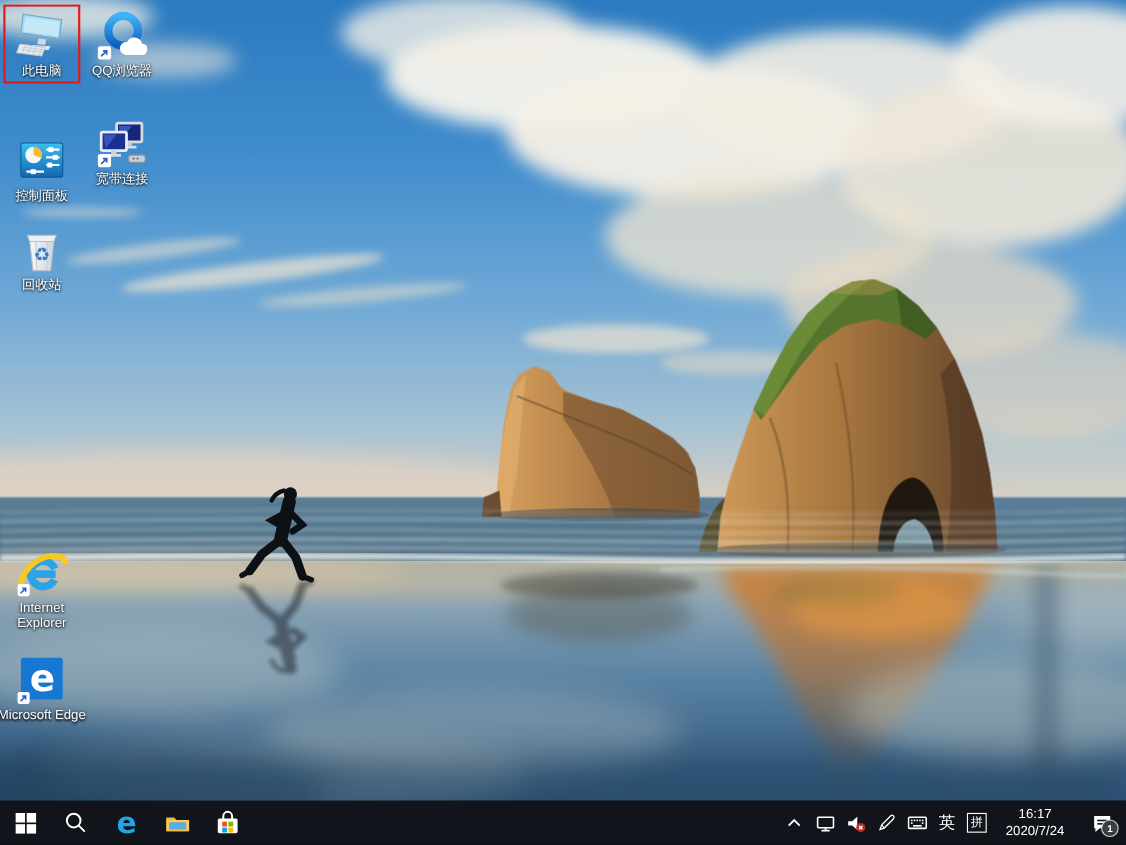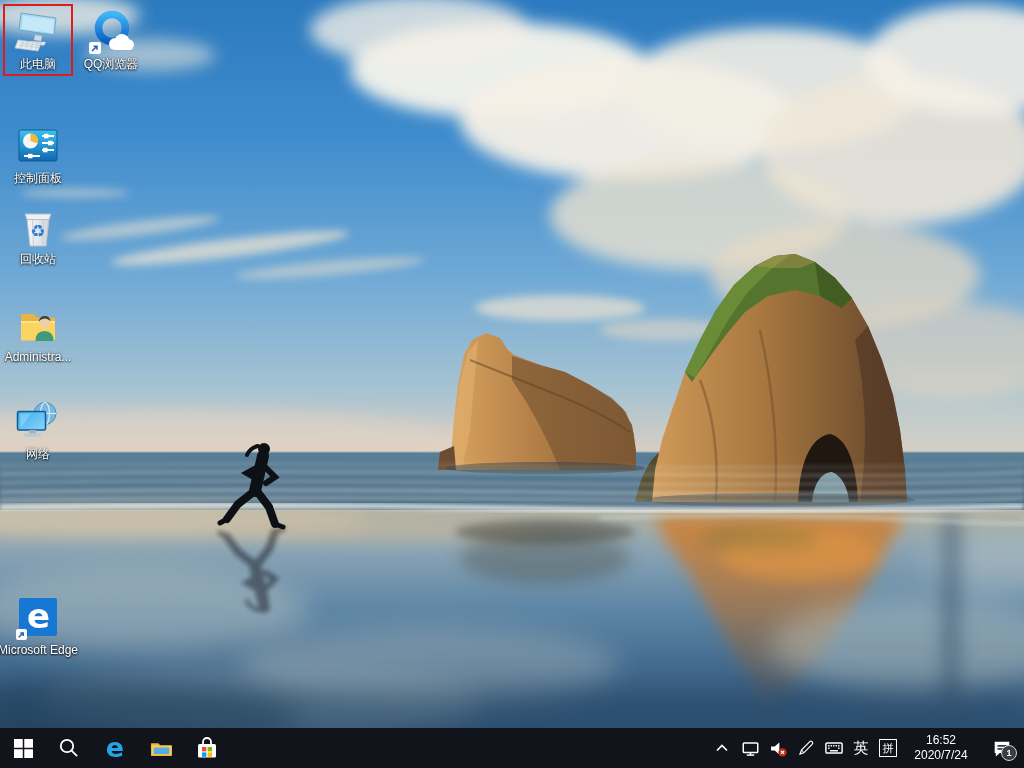--- a/index.html
+++ b/index.html
@@ -242,68 +242,71 @@
       <g fill="#fff">
           <rect x="30" y="11.8" width="4.5" height="4.5"></rect>
           <rect x="34" y="18.8" width="4.5" height="4.5"></rect>
           <rect x="29" y="25.8" width="4.5" height="4.5"></rect>
           <rect x="14" y="31.8" width="4.5" height="4.5"></rect>
         </g>
     </svg>
     <div class="icon-label">控制面板</div>
   </div>
 
+  <div class="desktop-icon" style="left:76px;top:102px">
+    <svg class="icon-art" viewBox="0 0 48 48">
+      <rect x="19" y="6" width="23" height="17" rx="1.5" fill="#16277a" stroke="#d8dde4" stroke-width="2.5"></rect>
+      <polygon points="21,8.5 33,8.5 23,20.5" fill="#3b55c0"></polygon>
+      <rect x="28" y="23.5" width="5" height="3" fill="#c9ced6"></rect>
+        <rect x="24" y="26.5" width="13" height="2.5" fill="#d8dde4"></rect>
+      <rect x="5" y="14" width="23" height="17" rx="1.5" fill="#1b2f8f" stroke="#e8ecf1" stroke-width="2.5"></rect>
+      <polygon points="7,16.5 19,16.5 9,28.5" fill="#3b55c0"></polygon>
+      <rect x="14" y="31" width="5" height="3" fill="#c9ced6"></rect>
+        <rect x="10" y="34" width="13" height="2.5" fill="#d8dde4"></rect>
+      <rect x="30" y="35" width="15" height="6.5" rx="2" fill="#c9ced6" stroke="#8e969e" stroke-width="1"></rect>
+      <circle cx="34.5" cy="38.2" r="1" fill="#6a7076"></circle>
+        <circle cx="38" cy="38.2" r="1" fill="#6a7076"></circle>
+      <g>
+        <rect x="2" y="34" width="12" height="12" rx="2" fill="#fff"></rect>
+        <path d="M5,43 L10,38.2 M6.5,38.2 L10,38.2 L10,41.7" stroke="#2a62c8" stroke-width="1.6" fill="none"></path>
+      </g>
+    </svg>
+    <div class="icon-label">宽带连接</div>
+  </div>
 
   <div class="desktop-icon" style="left:3px;top:199px">
     <svg class="icon-art" viewBox="0 0 48 48">
       <defs>
           <linearGradient id="bing" x1="0" y1="0" x2="1" y2="0">
         <stop offset="0" stop-color="#f6f8fa"></stop>
             <stop offset="1" stop-color="#cfd5db"></stop>
           </linearGradient>
         </defs>
       <path d="M13,16 L35,16 L32,43 L16,43 Z" fill="url(#bing)" stroke="#b9c0c8" stroke-width="1"></path>
       <path d="M18.5,16 L19.5,43 M29.5,16 L28.5,43" stroke="#c6ccd2" stroke-width="1" fill="none"></path>
       <path d="M11,11 L37,11 L35,16.5 L13,16.5 Z" fill="#eef1f4" stroke="#b9c0c8" stroke-width="1"></path>
       <text x="24" y="34" font-size="17" text-anchor="middle" fill="#2f7fd0" font-family="DejaVu Sans, sans-serif">♻</text>
     </svg>
     <div class="icon-label">回收站</div>
   </div>
 
-  <div class="desktop-icon" style="left:3px;top:297px">
-    <svg class="icon-art" viewBox="0 0 48 48">
-      <path d="M7,13 h13 l3,3.5 h18 v23 H7 Z" fill="#e8b445"></path>
-      <rect x="7" y="20" width="34" height="19.5" rx="1" fill="#fcd462"></rect>
-      <rect x="7" y="20" width="34" height="2" fill="#ffe48a"></rect>
-      <circle cx="30.5" cy="21.5" r="5.8" fill="#ecd0a8"></circle>
-      <path d="M24.7,20.5 q1,-5.5 6,-5.5 q5,0 5.8,5 q-3,-2.8 -6,-2.6 q-3.6,.3 -5.8,3.1 z" fill="#463e36"></path>
-      <path d="M21.5,40 q0,-10 9,-10 q9,0 9,10 z" fill="#3f9a7a"></path>
-    </svg>
-    <div class="icon-label">Administra...</div>
-  </div>
-
-  <div class="desktop-icon" style="left:3px;top:394px">
-    <svg class="icon-art" viewBox="0 0 48 48">
-      <defs>
-          <linearGradient id="scrg" x1="0" y1="0" x2="1" y2="1">
-        <stop offset="0" stop-color="#35aef0"></stop>
-            <stop offset="1" stop-color="#8fd4f8"></stop>
-          </linearGradient>
-        </defs>
-      <circle cx="31" cy="15.5" r="11" fill="#79b7e0" stroke="#4e8cb8" stroke-width="1"></circle>
-      <ellipse cx="31" cy="15.5" rx="4.5" ry="11" fill="none" stroke="#d6ecf8" stroke-width="1.2"></ellipse>
-      <line x1="20" y1="15.5" x2="42" y2="15.5" stroke="#d6ecf8" stroke-width="1.2"></line>
-      <rect x="3.5" y="13.5" width="28" height="18.5" rx="1.5" fill="url(#scrg)" stroke="#0f5c94" stroke-width="1.5"></rect>
-      <polygon points="5.5,15.5 17,15.5 7,29.5" fill="#ffffff" opacity=".25"></polygon>
-      <rect x="15" y="32" width="7" height="3.5" fill="#9fb2c0"></rect>
-      <rect x="10" y="35.5" width="17" height="3" rx="1" fill="#b9c8d2"></rect>
-    </svg>
-    <div class="icon-label">网络</div>
-  </div>
-
+
+
+  <div class="desktop-icon" style="left:3px;top:492px">
+    <svg class="icon-art" viewBox="0 0 48 48">
+      <path d="M35.5,31 A11.5,11.5 0 1 1 35.8,21" fill="none" stroke="#2aa3e8" stroke-width="7"></path>
+      <line x1="14" y1="26" x2="36.5" y2="26" stroke="#2aa3e8" stroke-width="7"></line>
+      <path d="M4,39 C6,23 18,11 33,9.5 C40,8.8 44.5,11.5 45.5,15" fill="none" stroke="#f8c81c" stroke-width="5" stroke-linecap="round"></path>
+      <g>
+        <rect x="2" y="35" width="11" height="11" rx="2" fill="#fff"></rect>
+        <path d="M4.7,43.3 L9.3,38.9 M6.2,38.9 L9.3,38.9 L9.3,42" stroke="#2a62c8" stroke-width="1.5" fill="none"></path>
+      </g>
+    </svg>
+    <div class="icon-label">Internet Explorer</div>
+  </div>
 
   <div class="desktop-icon" style="left:3px;top:590px">
     <svg class="icon-art" viewBox="0 0 48 48">
       <rect x="5" y="4" width="38" height="38" rx="2" fill="#1678d3"></rect>
       <text x="24.5" y="34" text-anchor="middle" font-size="34" font-weight="bold" fill="#ffffff" font-family="DejaVu Sans, sans-serif">e</text>
       <g>
         <rect x="2" y="35" width="11" height="11" rx="2" fill="#fff"></rect>
         <path d="M4.7,43.3 L9.3,38.9 M6.2,38.9 L9.3,38.9 L9.3,42" stroke="#2a62c8" stroke-width="1.5" fill="none"></path>
       </g>
     </svg>
@@ -403,21 +406,21 @@
 
       <div class="tray-item ime-mode">
         <span>英</span>
       </div>
 
       <div class="tray-item ime-box">
         <span>拼</span>
       </div>
 
       <div class="tray-item clock">
-        <div>16:52</div>
+        <div>16:17</div>
         <div>2020/7/24</div>
       </div>
 
       <div class="tray-item action-center">
         <svg width="18" height="18" viewBox="0 0 16 16">
           <path d="M1.5,2.5 h13 v10 h-8.5 l-3.5,3 v-3 h-1 z" fill="#fff"></path>
           <rect x="4" y="5.5" width="8" height="1.3" fill="#12141b"></rect>
           <rect x="4" y="8.2" width="8" height="1.3" fill="#12141b"></rect>
         </svg>
         <span class="ac-badge">1</span>

